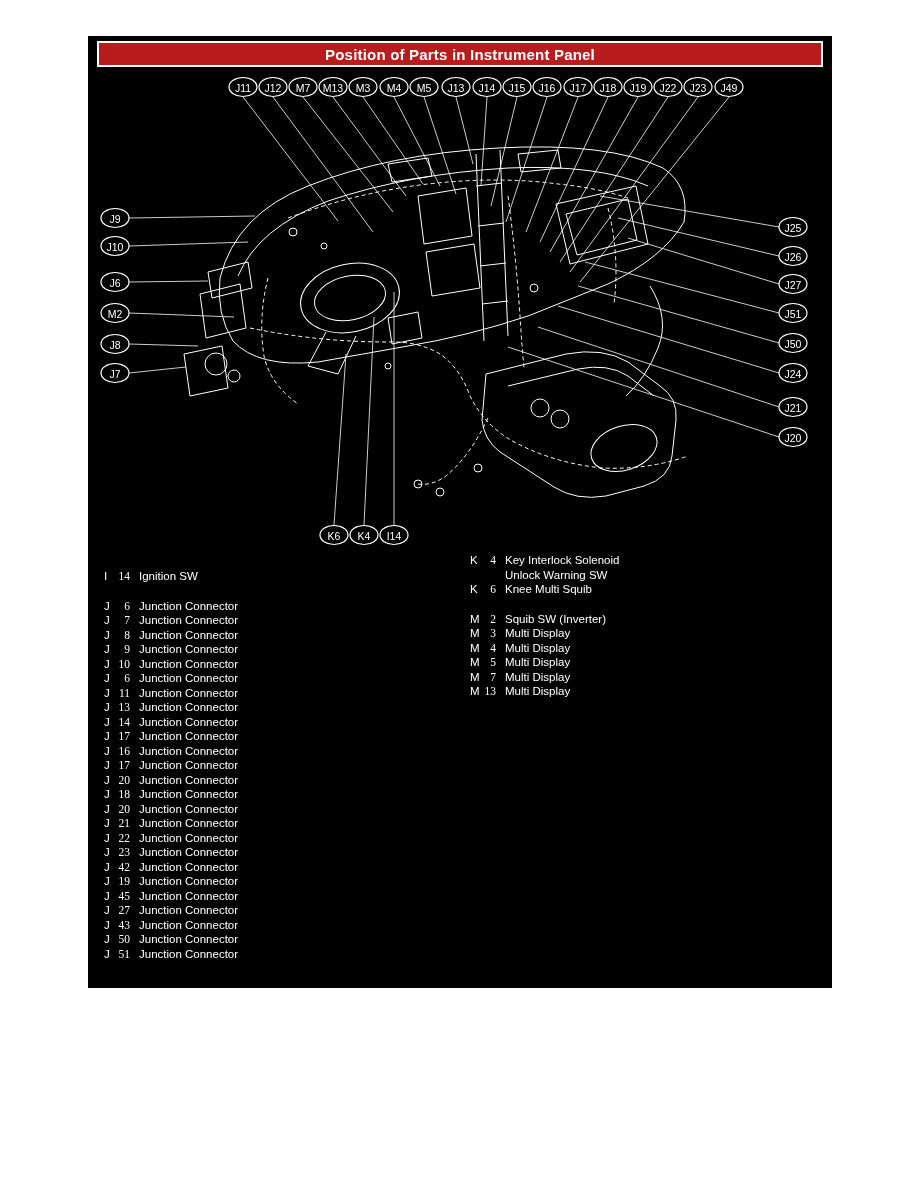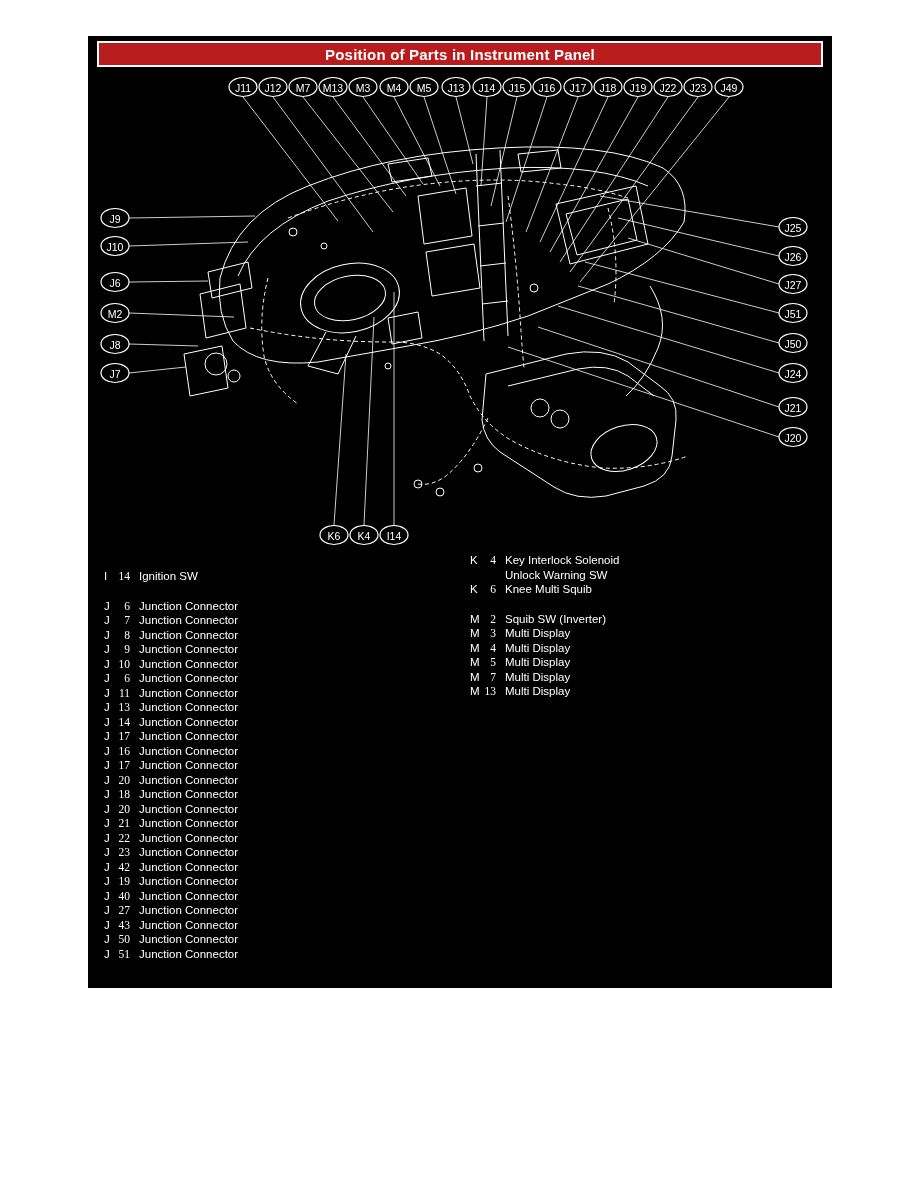--- a/index.html
+++ b/index.html
@@ -308,21 +308,21 @@
       <div class="legend-row"><span class="lg-letter">J</span><span class="lg-num">16</span><span class="lg-desc">Junction Connector</span></div>
       <div class="legend-row"><span class="lg-letter">J</span><span class="lg-num">17</span><span class="lg-desc">Junction Connector</span></div>
       <div class="legend-row"><span class="lg-letter">J</span><span class="lg-num">20</span><span class="lg-desc">Junction Connector</span></div>
       <div class="legend-row"><span class="lg-letter">J</span><span class="lg-num">18</span><span class="lg-desc">Junction Connector</span></div>
       <div class="legend-row"><span class="lg-letter">J</span><span class="lg-num">20</span><span class="lg-desc">Junction Connector</span></div>
       <div class="legend-row"><span class="lg-letter">J</span><span class="lg-num">21</span><span class="lg-desc">Junction Connector</span></div>
       <div class="legend-row"><span class="lg-letter">J</span><span class="lg-num">22</span><span class="lg-desc">Junction Connector</span></div>
       <div class="legend-row"><span class="lg-letter">J</span><span class="lg-num">23</span><span class="lg-desc">Junction Connector</span></div>
       <div class="legend-row"><span class="lg-letter">J</span><span class="lg-num">42</span><span class="lg-desc">Junction Connector</span></div>
       <div class="legend-row"><span class="lg-letter">J</span><span class="lg-num">19</span><span class="lg-desc">Junction Connector</span></div>
-      <div class="legend-row"><span class="lg-letter">J</span><span class="lg-num">40</span><span class="lg-desc">Junction Connector</span></div>
+      <div class="legend-row"><span class="lg-letter">J</span><span class="lg-num">45</span><span class="lg-desc">Junction Connector</span></div>
       <div class="legend-row"><span class="lg-letter">J</span><span class="lg-num">27</span><span class="lg-desc">Junction Connector</span></div>
       <div class="legend-row"><span class="lg-letter">J</span><span class="lg-num">43</span><span class="lg-desc">Junction Connector</span></div>
       <div class="legend-row"><span class="lg-letter">J</span><span class="lg-num">50</span><span class="lg-desc">Junction Connector</span></div>
       <div class="legend-row"><span class="lg-letter">J</span><span class="lg-num">51</span><span class="lg-desc">Junction Connector</span></div>
     </div>
   <div class="legend legend-right" id="legend-right">
       <div class="legend-row"><span class="lg-letter">K</span><span class="lg-num">4</span><span class="lg-desc">Key Interlock Solenoid</span></div>
       <div class="legend-row"><span class="lg-letter"></span><span class="lg-num"></span><span class="lg-desc">Unlock Warning SW</span></div>
       <div class="legend-row"><span class="lg-letter">K</span><span class="lg-num">6</span><span class="lg-desc">Knee Multi Squib</span></div>
       <div class="legend-spacer"></div>

